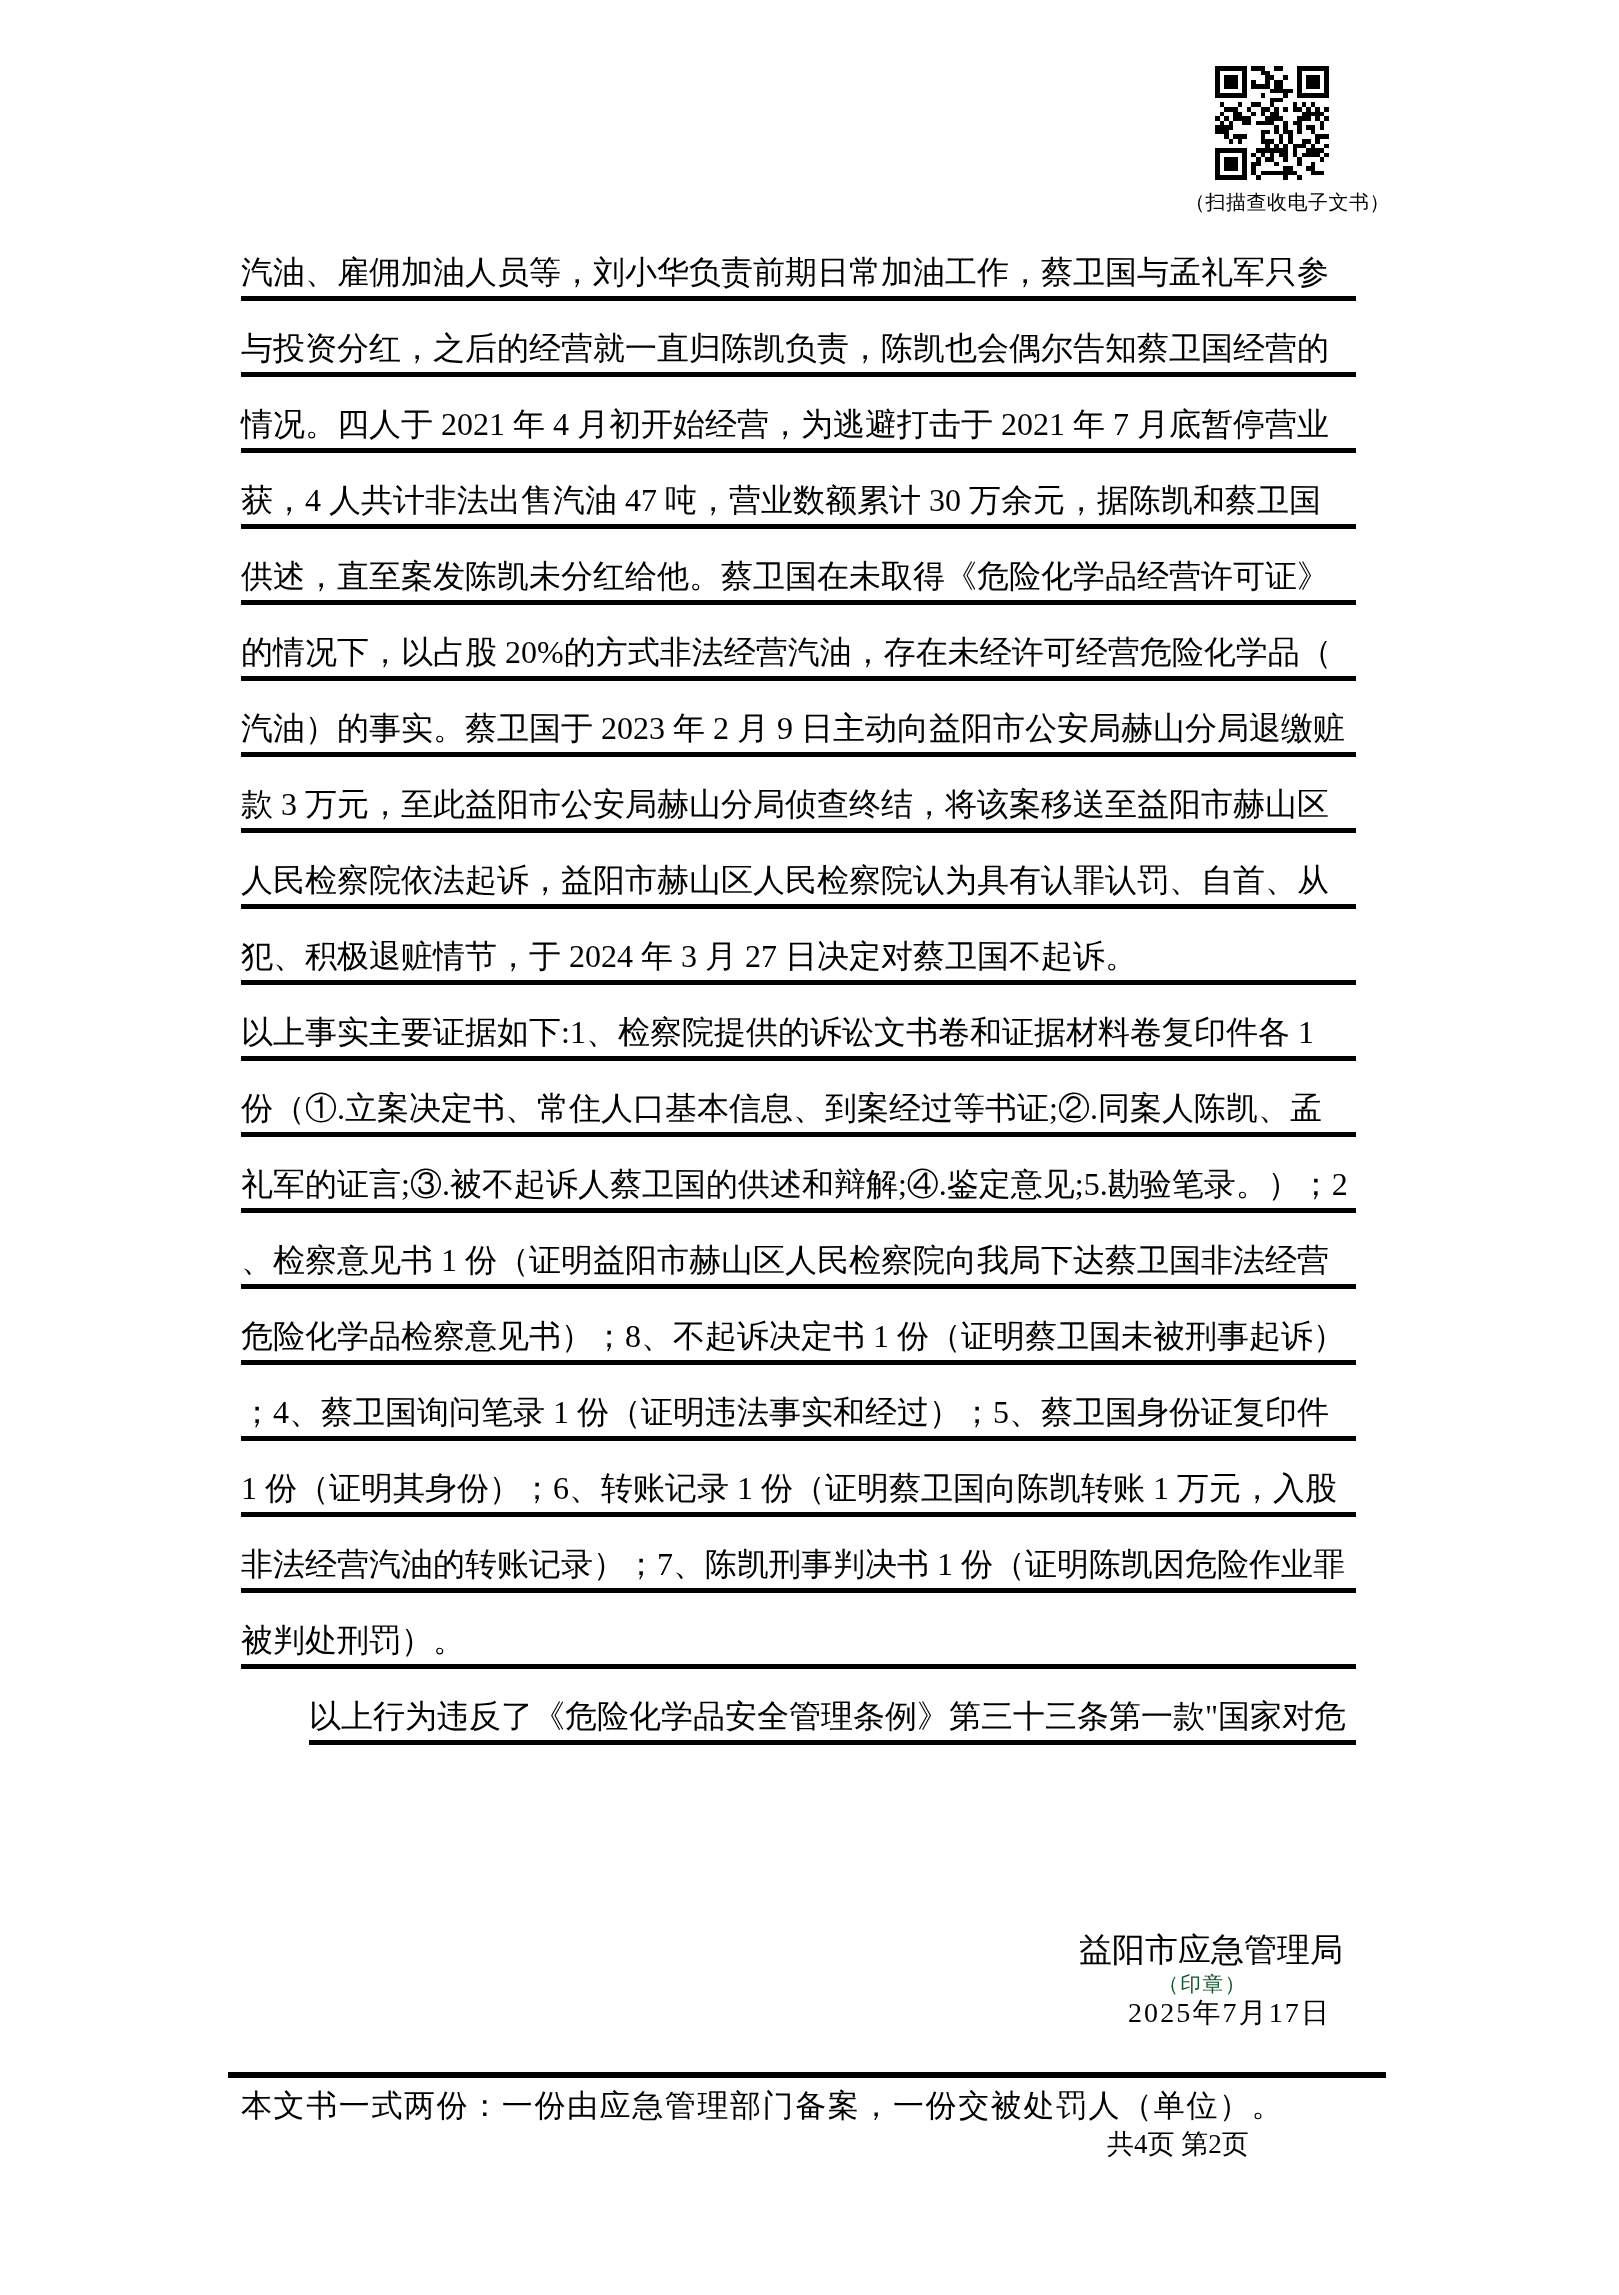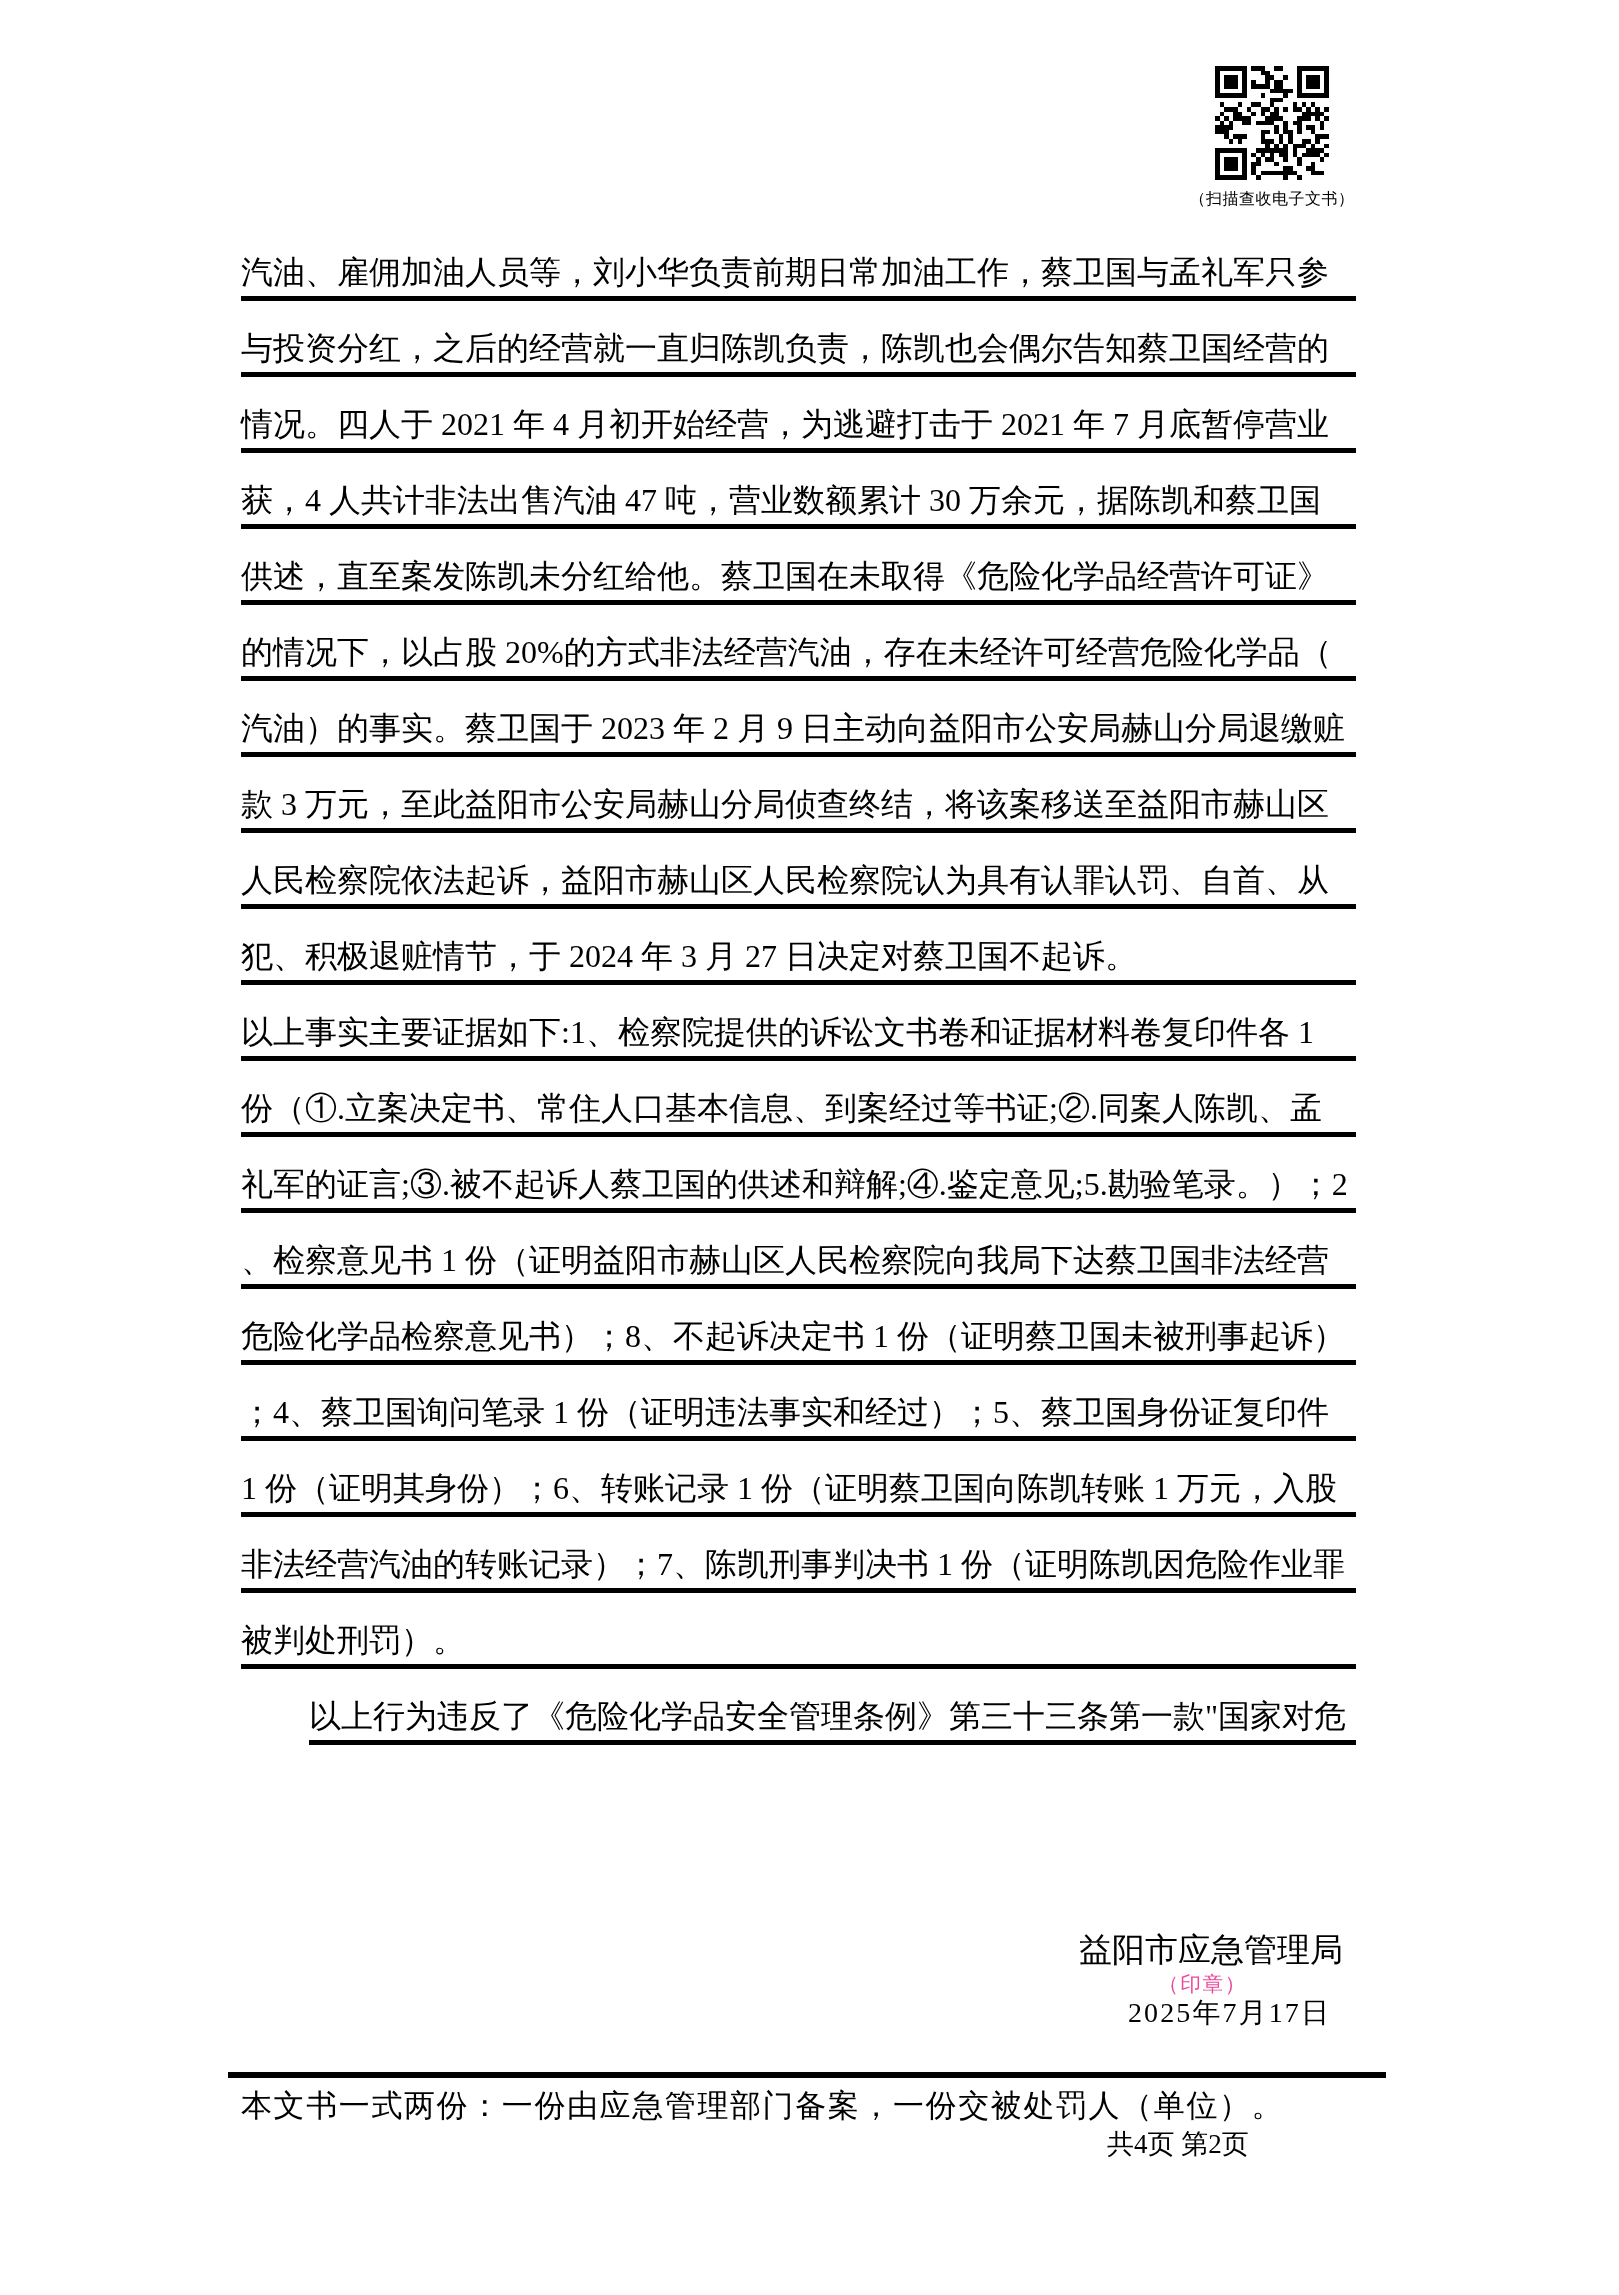--- a/index.html
+++ b/index.html
@@ -8,37 +8,37 @@
     font-family:"Liberation Serif","DejaVu Serif",serif;
     position:relative;overflow:hidden;
   }
   .page{position:absolute;inset:0;background:#fff;}
 
   
   .qr{position:absolute;left:1215px;top:66px;width:114px;height:114px;}
   .qr svg{width:100%;height:100%;shape-rendering:crispEdges;}
   .qr-caption{
     position:absolute;left:1185px;top:189px;width:174px;
-    text-align:center;font-size:16px;letter-spacing:0.5px;white-space:nowrap;
+    text-align:center;font-size:20px;letter-spacing:0.5px;white-space:nowrap;
   }
 
   
   .textcol{position:absolute;left:241px;top:225px;width:1115px;}
   .tline{
     height:76px;box-sizing:border-box;
     border-bottom:5.2px solid #000;
     display:flex;align-items:flex-end;
     padding-bottom:6px;
     font-size:32px;line-height:1.05;white-space:nowrap;
   }
   .tline.indent{margin-left:68px;}
 
   
   .sig-agency{position:absolute;left:1079px;top:1928px;font-size:33px;white-space:nowrap;}
-  .sig-seal{position:absolute;left:1158px;top:1970px;font-size:20.7px;color:#ec4899;letter-spacing:1.6px;white-space:nowrap;}
+  .sig-seal{position:absolute;left:1158px;top:1970px;font-size:20.7px;color:#14532d;letter-spacing:1.6px;white-space:nowrap;}
   .sig-date{position:absolute;left:1128px;top:1994px;font-size:28px;letter-spacing:2.1px;white-space:nowrap;}
 
   
   .footer-rule{position:absolute;left:228px;top:2072px;width:1158px;height:5.7px;background:#000;}
   .footer-note{position:absolute;left:241px;top:2085px;font-size:31px;letter-spacing:1.6px;white-space:nowrap;}
   .page-info{position:absolute;left:1107px;top:2126px;width:259px;text-align:left;font-size:27px;white-space:nowrap;}
 </style>
 </head>
 <body>
 

